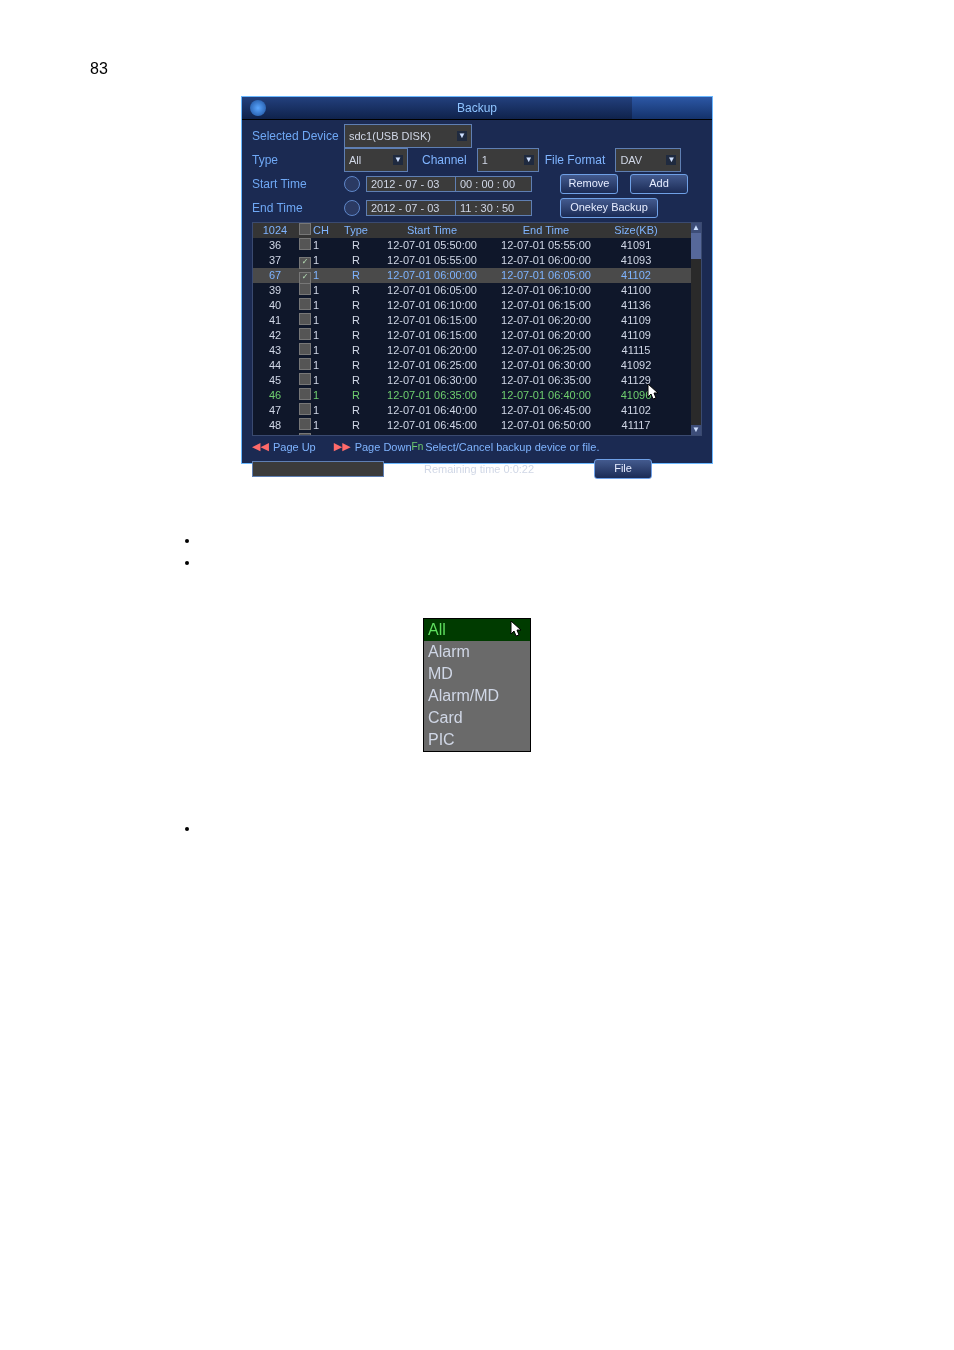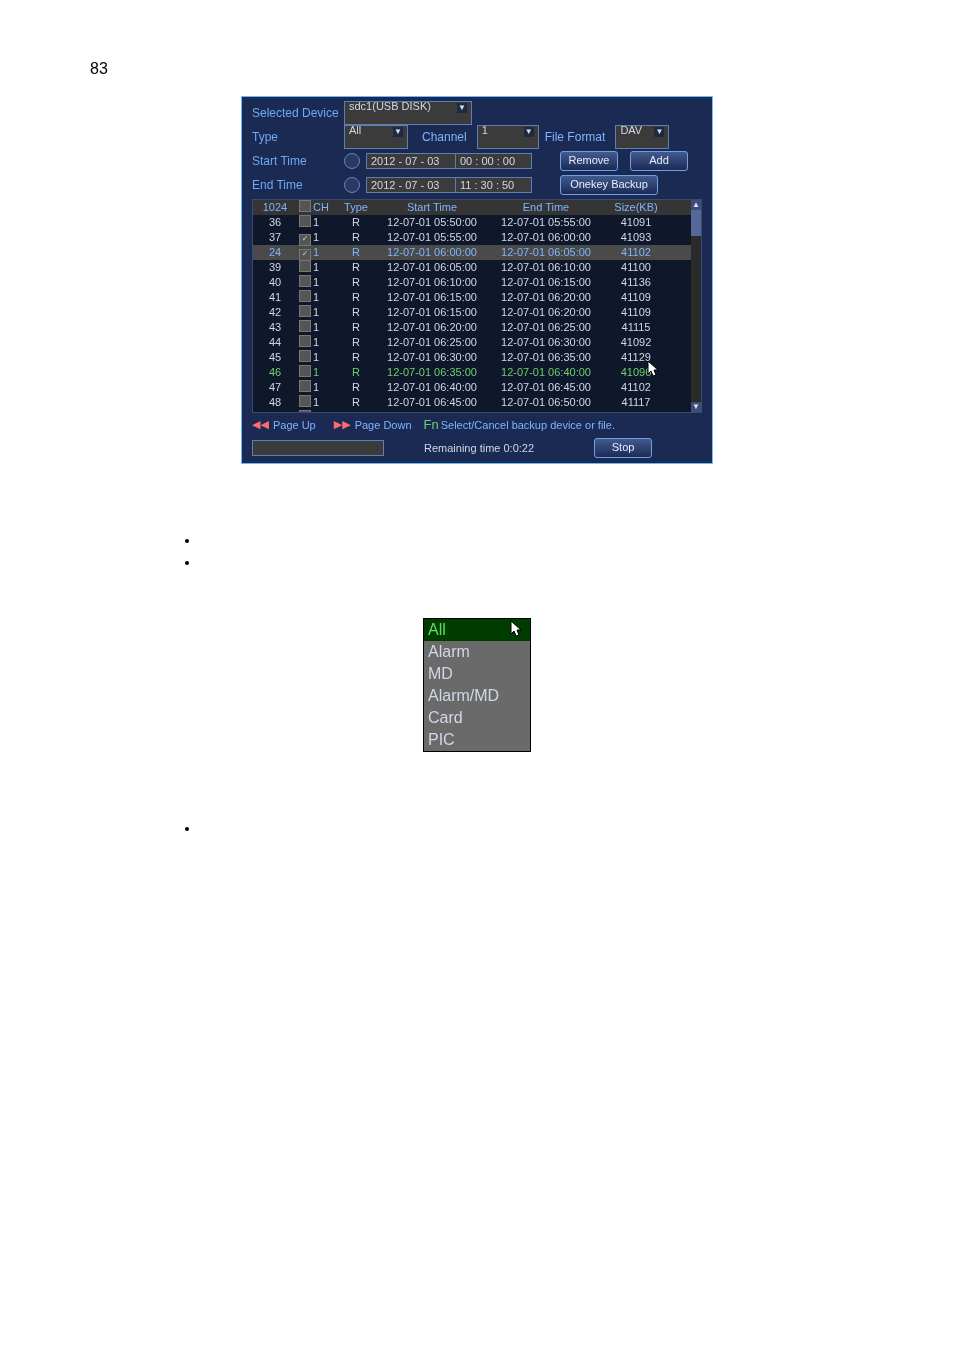--- a/index.html
+++ b/index.html
@@ -6,21 +6,21 @@
   .page{width:954px;margin:0 auto;padding:60px 90px 60px 90px;box-sizing:border-box}
   .num{margin-bottom:18px}
   .screenshot{width:472px;height:368px;margin:0 auto 30px auto;background:#1b2a52;border:1px solid #6bb8ff;box-sizing:border-box;position:relative;font-family:Arial,sans-serif}
   .titlebar{height:22px;background:linear-gradient(#23407d,#0f224b);position:relative;border-bottom:1px solid #000}
   .titlebar .ticon{position:absolute;left:8px;top:3px;width:16px;height:16px;border-radius:50%;background:radial-gradient(#5aa6ff,#1b4d99)}
   .titlebar .ttext{color:#8fc4ff;font-size:12px;text-align:center;line-height:22px}
   .strip{position:absolute;right:0;top:0;width:80px;height:22px;background:linear-gradient(#2c57a5,#14326a)}
   .body{padding:6px 10px;color:#7fb4ff;font-size:12px}
   .row{display:flex;align-items:center;height:20px;margin-bottom:4px}
   .lbl{width:92px;color:#6fa8f5}
-  .select{background:#3b3b3b;border:1px solid #5f7fb3;color:#d0d7e6;font-size:11px;height:16px;line-height:14px;padding:11px 4px;display:flex;align-items:flex-end;justify-content:space-between;box-sizing:border-box}
+  .select{background:#3b3b3b;border:1px solid #5f7fb3;color:#d0d7e6;font-size:11px;height:16px;line-height:14px;padding:11px 4px;display:flex;align-items:center;justify-content:space-between;box-sizing:border-box}
   .select .arr{width:10px;height:10px;background:#1f2a3f;color:#cfe0ff;text-align:center;font-size:8px;line-height:10px}
   .btn{background:linear-gradient(#435a8e,#1b2b55);border:1px solid #6fa0e6;color:#e6ecff;font-size:11px;height:18px;min-width:56px;text-align:center;line-height:16px;border-radius:3px}
   .clock{width:14px;height:14px;border-radius:50%;background:#2b3a63;border:1px solid #5e86c8;margin-right:6px}
   .datein{background:#3b3b3b;border:1px solid #5f7fb3;color:#d0d7e6;font-size:11px;height:16px;line-height:14px;padding:0 4px;box-sizing:border-box}
   .tbl{border:1px solid #3a4a70;margin-top:4px;position:relative;height:212px;overflow:hidden;background:#0f172a}
   .th,.tr{display:flex;font-size:11px;height:15px;line-height:15px}
   .th{background:#353535;color:#7fb4ff}
   .tr{color:#d0d7e6}
   .tr.sel{background:#4a4a4a;color:#7fb4ff}
   .tr.hl{color:#6fcf6f}
@@ -35,41 +35,46 @@
   .scroll{position:absolute;right:0;top:0;bottom:0;width:10px;background:#2a2a2a}
   .scroll .btnup,.scroll .btndn{height:10px;background:#3d4d78;color:#cfe0ff;font-size:8px;text-align:center;line-height:10px}
   .scroll .track{position:absolute;top:10px;bottom:10px;left:0;right:0;background:#2a2a2a}
   .scroll .thumb{position:absolute;right:0;width:10px;height:26px;top:10px;background:#56689a}
   .scroll .btndn{position:absolute;bottom:0;left:0;right:0}
   .cursor{position:absolute;width:14px;height:18px;pointer-events:none}
   .cursor svg{width:14px;height:18px}
   .footer{display:flex;align-items:center;font-size:11px;color:#7fb4ff;margin-top:4px}
   .footer .pu{color:#ff6a6a}
   .footer .pd{color:#ff6a6a;margin-left:18px}
-  .footer .mk{color:#6fcf6f;margin-left:12px;font-size:13px}
+  .footer .mk{color:#6fcf6f;font-size:10px}
   .footer .txt{color:#7fb4ff;margin-left:2px}
   .footer2{display:flex;align-items:center;margin-top:6px}
   .bar{background:#3b3b3b;border:1px solid #5f7fb3;width:130px;height:14px;margin-right:40px}
   .remain{color:#d0d7e6;font-size:11px;margin-right:60px}
   ul.bul{margin:8px 0 8px 110px;padding:0;list-style:disc}
   ul.bul li{margin-bottom:6px;font-size:14px}
   .caption{text-align:center;margin-bottom:20px}
   .menu{width:106px;margin:0 auto 30px auto;background:#6a6a6a;border:1px solid #000;font-size:16px;line-height:22px;color:#d0d7e6;position:relative}
   .menu .item{padding:0 4px}
   .menu .item.on{background:#003b00;color:#5fdf5f}
   .menu .curs{position:absolute;right:6px;top:1px}
 </style>
 </head>
 <body>
 
 <div class="page">
 
   <div class="num">83</div>
 
   <div class="screenshot">
+    <div class="titlebar">
+      <div class="ticon"></div>
+      <div class="ttext">Backup</div>
+      <div class="strip"></div>
+    </div>
     <div class="body">
 
       <div class="row">
         <div class="lbl">Selected Device</div>
         <div class="select" style="width:128px">
           <span>sdc1(USB DISK)</span>
           <span class="arr">▼</span>
         </div>
       </div>
 
@@ -82,21 +87,21 @@
         <div style="width:14px"></div>
         <div>Channel</div>
         <div style="width:10px"></div>
         <div class="select" style="width:62px">
           <span>1</span>
           <span class="arr">▼</span>
         </div>
         <div style="width:6px"></div>
         <div>File Format</div>
         <div style="width:10px"></div>
-        <div class="select" style="width:54px">
+        <div class="select" style="width:66px">
           <span>DAV</span>
           <span class="arr">▼</span>
         </div>
       </div>
 
       <div class="row">
         <div class="lbl">Start Time</div>
         <div class="clock"></div>
         <div class="datein" style="width:90px">2012  -  07 -  03</div>
         <div class="datein" style="width:76px;border-left:none">00 :  00 :  00</div>
@@ -138,21 +143,21 @@
             <div class="tr">
               <div class="c0">37</div>
               <div class="cb"><span class="bx">✓</span></div>
               <div class="c1">1</div>
               <div class="c2">R</div>
               <div class="c3">12-07-01 05:55:00</div>
               <div class="c4">12-07-01 06:00:00</div>
               <div class="c5">41093</div>
             </div>
             <div class="tr sel">
-              <div class="c0">24</div>
+              <div class="c0">67</div>
               <div class="cb"><span class="bx">✓</span></div>
               <div class="c1">1</div>
               <div class="c2">R</div>
               <div class="c3">12-07-01 06:00:00</div>
               <div class="c4">12-07-01 06:05:00</div>
               <div class="c5">41102</div>
             </div>
             <div class="tr">
               <div class="c0">39</div>
               <div class="cb"><span class="bx"></span></div>
@@ -271,21 +276,21 @@
         <span style="margin-left:4px">Page Up</span>
         <span class="pd">▶▶</span>
         <span style="margin-left:4px">Page Down</span>
         <span class="mk">Fn</span>
         <span class="txt">Select/Cancel backup device or file.</span>
       </div>
 
       <div class="footer2">
         <div class="bar"></div>
         <div class="remain">Remaining time 0:0:22</div>
-        <div class="btn">Stop</div>
+        <div class="btn">File</div>
       </div>
 
     </div>
   </div>
 
   <div class="caption">&nbsp;</div>
 
   <ul class="bul">
     <li>&nbsp;</li>
     <li>&nbsp;</li>

